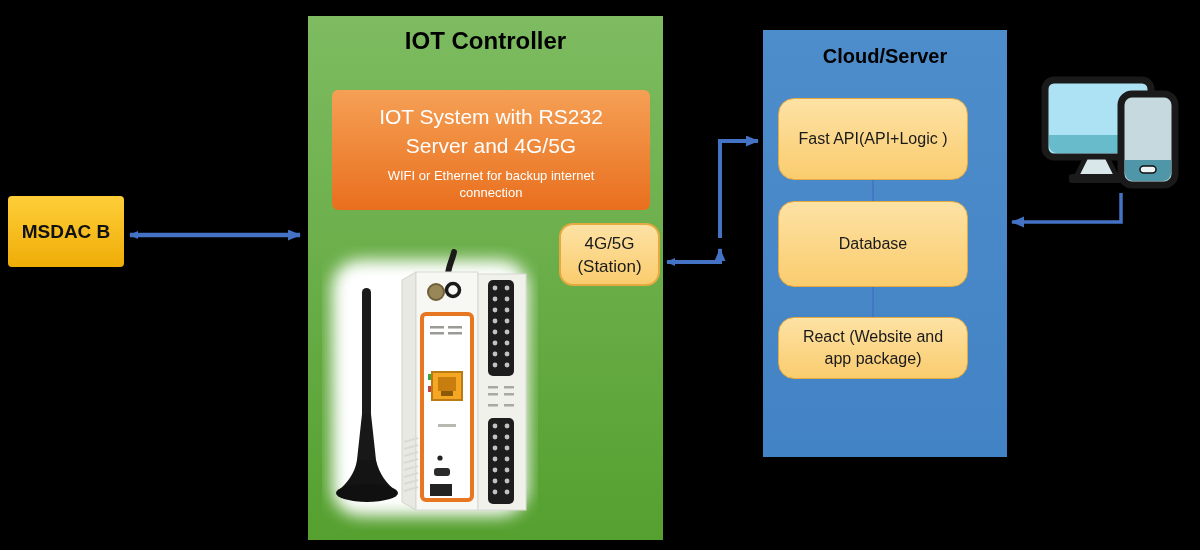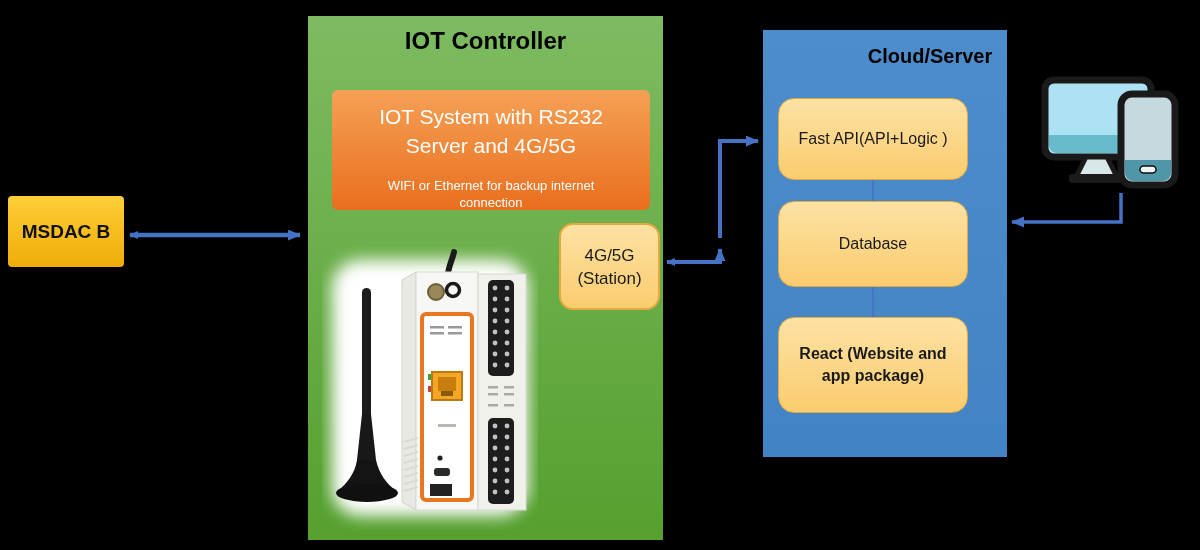--- a/index.html
+++ b/index.html
@@ -45,55 +45,55 @@
     line-height:29px;
   }
   .orange-box{
     position:absolute;left:24px;top:74px;width:318px;height:120px;
     border-radius:6px;
     background:linear-gradient(var(--orange-top),var(--orange-bottom));
     color:#fff;text-align:center;
     padding-top:12px;box-sizing:border-box;
   }
   .orange-box .main{font-size:21px;line-height:29px;}
-  .orange-box .sub{font-size:13px;line-height:17px;margin-top:17px;padding:0 36px;}
+  .orange-box .sub{font-size:13px;line-height:17px;margin-top:7px;padding:0 36px;}
   .device-photo{
     position:absolute;left:14px;top:230px;width:216px;height:284px;
   }
   .modem-box{
-    position:absolute;left:251px;top:207px;width:101px;height:87px;
+    position:absolute;left:251px;top:207px;width:101px;height:63px;
     border-radius:14px;
     background:linear-gradient(var(--yellow-light-top),var(--yellow-light-bottom));
     border:2.5px solid var(--yellow-border);
     box-sizing:border-box;
     display:flex;flex-direction:column;align-items:center;justify-content:center;
     font-size:17px;color:#1a1a1a;line-height:23px;
   }
   
   .blue-panel{
     position:absolute;left:763px;top:30px;width:244px;height:427px;
     background:linear-gradient(var(--blue-top),var(--blue-bottom));
   }
   .blue-title{
     position:absolute;left:0;top:15px;width:100%;
-    text-align:center;font-size:20px;font-weight:700;color:#000;padding-left:45px;
+    text-align:center;font-size:20px;font-weight:700;color:#000;
   }
   .cloud-box{
     position:absolute;left:15px;width:190px;
     border-radius:16px;
     background:linear-gradient(var(--yellow-light-top),var(--yellow-light-bottom));
     border:1.5px solid var(--yellow-border);
     box-sizing:border-box;
     display:flex;align-items:center;justify-content:center;
     text-align:center;font-size:16px;color:#1a1a1a;line-height:22px;
     padding:0 19px;
   }
   .cloud-box.fastapi{top:68px;height:82px;}
   .cloud-box.database{top:171px;height:86px;}
-  .cloud-box.react{top:287px;height:96px;font-weight:bold;}
+  .cloud-box.react{top:287px;height:62px;}
   
   .client-devices{
     position:absolute;left:1035px;top:73px;width:150px;height:118px;
   }
   
   .connectors{
     position:absolute;left:0;top:0;width:1200px;height:550px;
     pointer-events:none;
   }
   .connectors .line{

